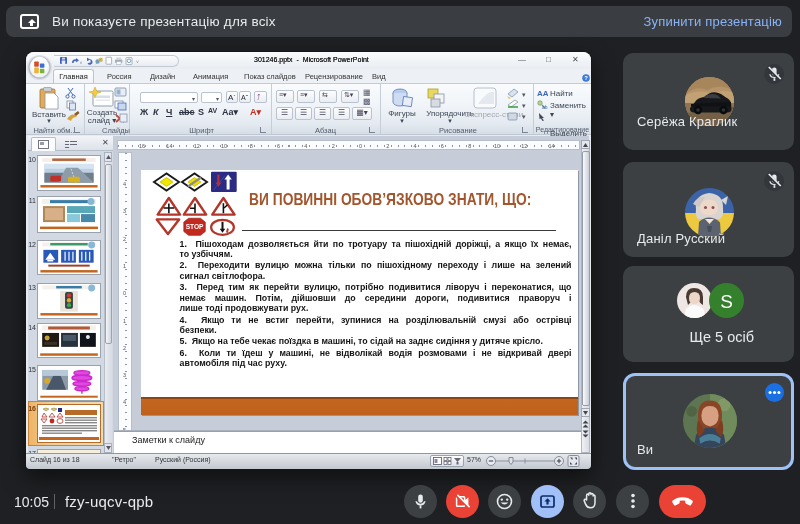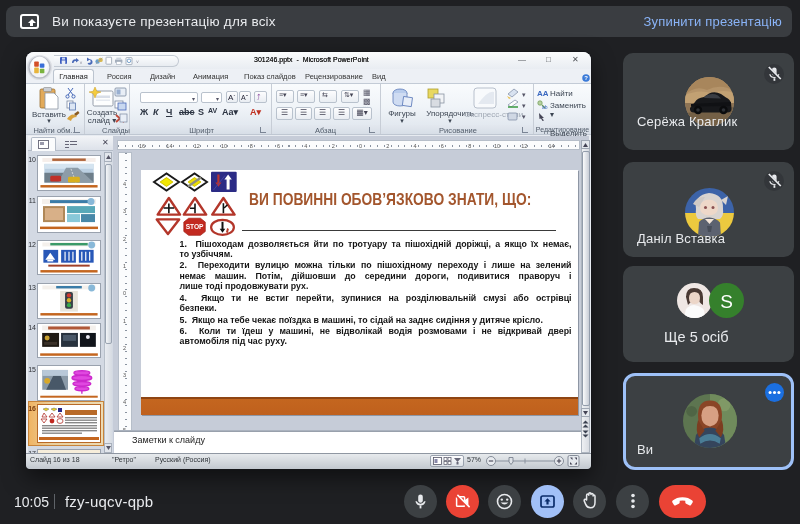--- a/index.html
+++ b/index.html
@@ -501,20 +501,22 @@
         <path d="M-1 -5.5 L1 -5.5 L1 1.5 L2.8 1.5 L0 5.5 L-2.8 1.5 L-1 1.5 Z" fill="#111"></path>
         <path d="M3.4 5 L4.6 0.8 L6.4 1.6 L5.4 5.8 Z" fill="#b84030"></path>
       </g>
     </svg>
     <div style="position:absolute; left:108px; top:21.3px; width:360px; font-size:17px; line-height:17px; font-weight:bold; color:#a3562d; white-space:nowrap; transform:scaleX(0.812); transform-origin:left top;">ВИ ПОВИННІ ОБОВ’ЯЗКОВО ЗНАТИ, ЩО:</div>
     <div style="position:absolute; left:101px; top:60.3px; width:314px; height:1px; background:#3a3a3a;"></div>
     <div id="list" style="position:absolute; left:38.5px; top:69px; width:392px; font-size:8.8px; font-weight:bold; color:#141414; line-height:10.55px;">
       <div class="jl">1.&nbsp; Пішоходам дозволяється йти по тротуару та пішохідній доріжці, а якщо їх немає,</div>
       <div class="ll">то узбіччям.</div>
       <div class="jl pg">2.&nbsp; Переходити вулицю можна тільки по пішохідному переходу і лише на зелений</div>
+      <div class="ll">сигнал світлофора.</div>
+      <div class="jl pg">3.&nbsp; Перед тим як перейти вулицю, потрібно подивитися ліворуч і переконатися, що</div>
       <div class="jl">немає машин. Потім, дійшовши до середини дороги, подивитися праворуч і</div>
       <div class="ll">лише тоді продовжувати рух.</div>
       <div class="jl pg">4.&nbsp; Якщо ти не встиг перейти, зупинися на розділювальній смузі або острівці</div>
       <div class="ll">безпеки.</div>
       <div class="ll pg">5.&nbsp; Якщо на тебе чекає поїздка в машині, то сідай на заднє сидіння у дитяче крісло.</div>
       <div class="jl pg">6.&nbsp; Коли ти їдеш у машині, не відволікай водія розмовами і не відкривай двері</div>
       <div class="ll">автомобіля під час руху.</div>
     </div>
     <div style="position:absolute; left:0; top:227.5px; width:437px; height:18px; background:linear-gradient(#8e4513 0 2px, #c4661f 2px, #bf601d);"></div>
   </div>
@@ -684,23 +686,23 @@
   <line x1="4.8" y1="3" x2="16.8" y2="15" stroke="#e8eaed" stroke-width="1.7"></line>
 </svg>
 
 <svg class="abs" style="left:765px; top:383px;" width="19" height="19" viewBox="0 0 19 19">
   <circle cx="9.5" cy="9.5" r="9.5" fill="#1b6fe0"></circle>
   <circle cx="5.1" cy="9.5" r="1.55" fill="#fff"></circle>
     <circle cx="9.5" cy="9.5" r="1.55" fill="#fff"></circle>
     <circle cx="13.9" cy="9.5" r="1.55" fill="#fff"></circle>
 </svg>
 <div class="pname" style="top:114px;">Серёжа Краглик</div>
-<div class="pname" style="top:231px;">Даніл Вставка</div>
+<div class="pname" style="top:231px;">Даніл Русский</div>
 <div class="pname" style="top:442px;">Ви</div>
-<div class="abs" style="left:664px; top:329px; width:90px; text-align:left; color:#e8eaed; font-size:14.5px; font-weight:500;">Ще 5 осіб</div>
+<div class="abs" style="left:664px; top:329px; width:90px; text-align:right; color:#e8eaed; font-size:14.5px; font-weight:500;">Ще 5 осіб</div>
 
 <div class="abs" style="left:14px; top:494px; color:#e8eaed; font-size:14px;">10:05</div>
 <div class="abs" style="left:54px; top:494px; width:1px; height:15px; background:#5f6368;"></div>
 <div class="abs" style="left:65px; top:493px; color:#e8eaed; font-size:15px; font-weight:500; letter-spacing:.2px;">fzy-uqcv-qpb</div>
 <div class="cbtn" style="left:404px;"></div>
 <div class="cbtn" style="left:446px; background:#ea4335;"></div>
 <div class="cbtn" style="left:488px;"></div>
 <div class="cbtn" style="left:531px; background:#a1c0f7;"></div>
 <div class="cbtn" style="left:573px;"></div>
 <div class="cbtn" style="left:616px;"></div>

